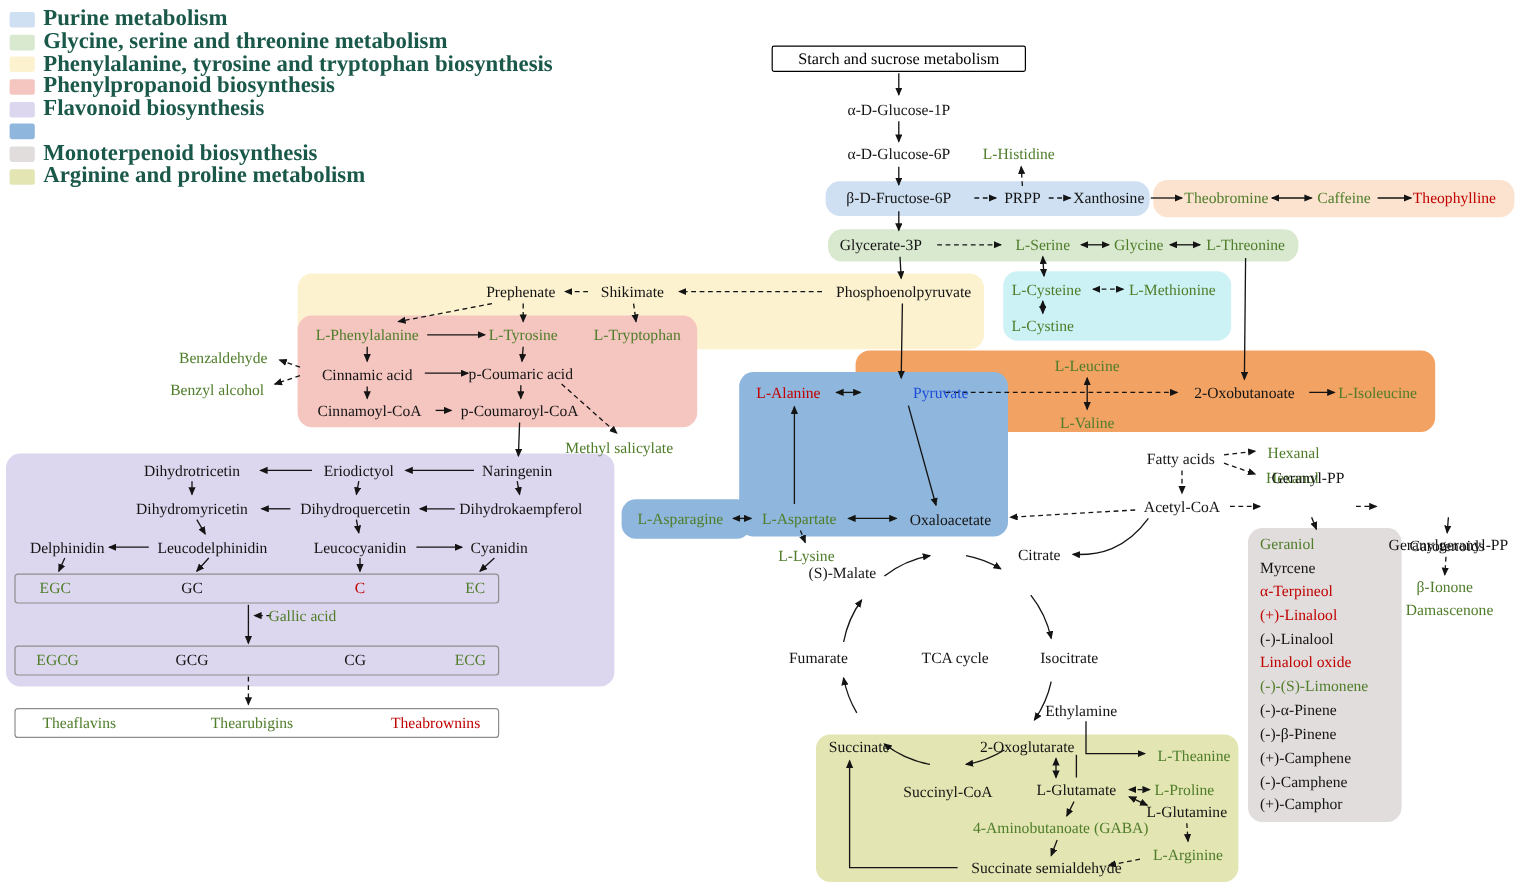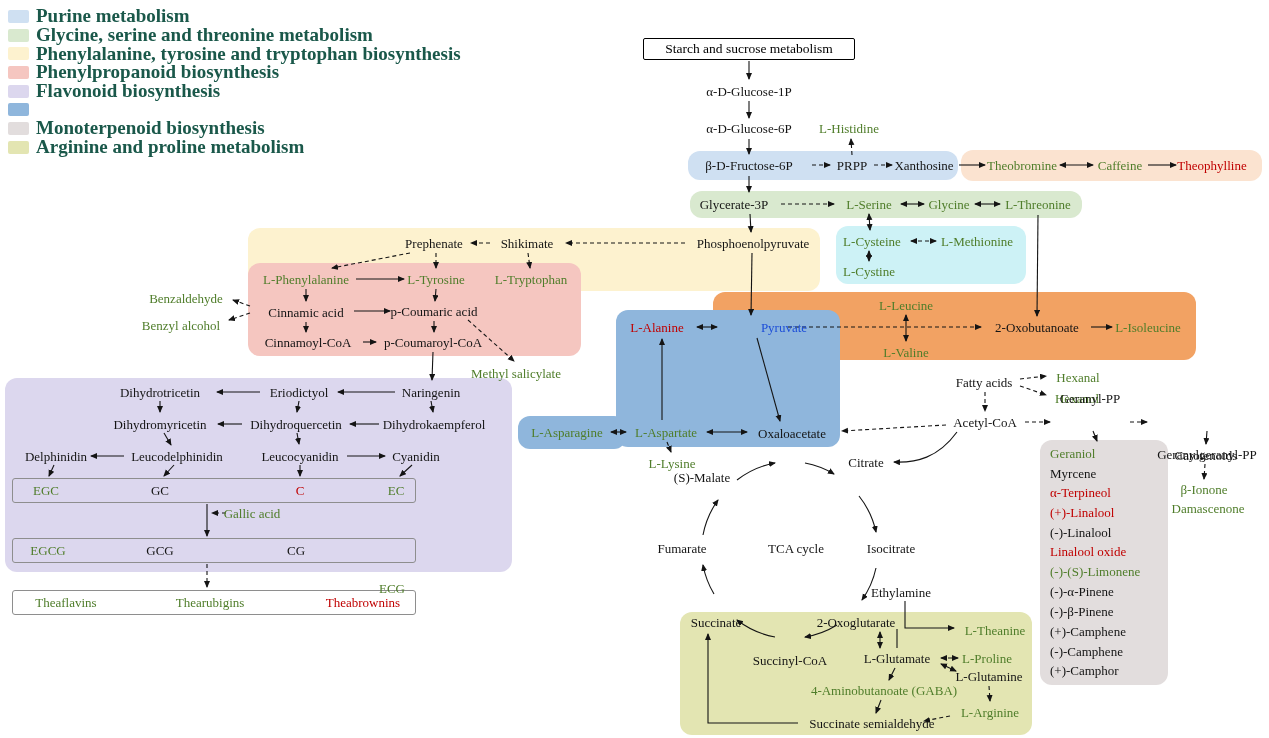--- a/index.html
+++ b/index.html
@@ -247,21 +247,21 @@
       <div class="node" style="left: 300px; top: 456px; color: rgb(20, 20, 20);">Leucocyanidin</div>
       <div class="node" style="left: 416px; top: 456px; color: rgb(20, 20, 20);">Cyanidin</div>
       <div class="node" style="left: 46px; top: 490px; color: rgb(79, 125, 42);">EGC</div>
       <div class="node" style="left: 160px; top: 490px; color: rgb(20, 20, 20);">GC</div>
       <div class="node" style="left: 300px; top: 490px; color: rgb(192, 0, 0);">C</div>
       <div class="node" style="left: 396px; top: 490px; color: rgb(79, 125, 42);">EC</div>
       <div class="node" style="left: 252px; top: 513px; color: rgb(79, 125, 42);">Gallic acid</div>
       <div class="node" style="left: 48px; top: 550px; color: rgb(79, 125, 42);">EGCG</div>
       <div class="node" style="left: 160px; top: 550px; color: rgb(20, 20, 20);">GCG</div>
       <div class="node" style="left: 296px; top: 550px; color: rgb(20, 20, 20);">CG</div>
-      <div class="node" style="left: 392px; top: 550px; color: rgb(79, 125, 42); margin-top: 38px;">ECG</div>
+      <div class="node" style="left: 392px; top: 550px; color: rgb(79, 125, 42);">ECG</div>
       <div class="node" style="left: 66px; top: 602px; color: rgb(79, 125, 42);">Theaflavins</div>
       <div class="node" style="left: 210px; top: 602px; color: rgb(79, 125, 42);">Thearubigins</div>
       <div class="node" style="left: 363px; top: 602px; color: rgb(192, 0, 0);">Theabrownins</div>
     </div>
 
   <div id="legend">
       <div class="legend-row">
         <span class="swatch" style="background: rgb(207, 224, 242);"></span>
         <span class="legend-label" style="color: rgb(26, 88, 74);">Purine metabolism</span>
       </div>

